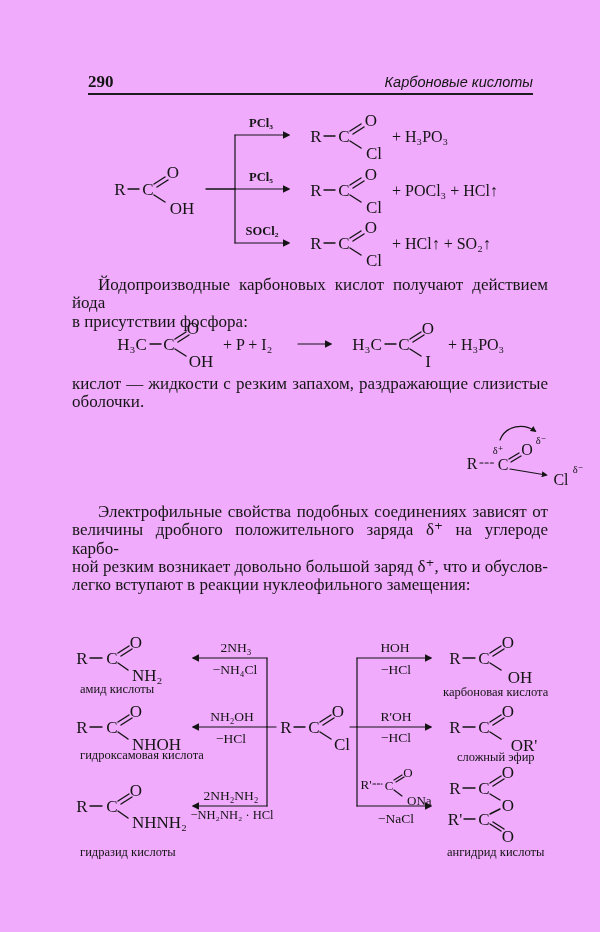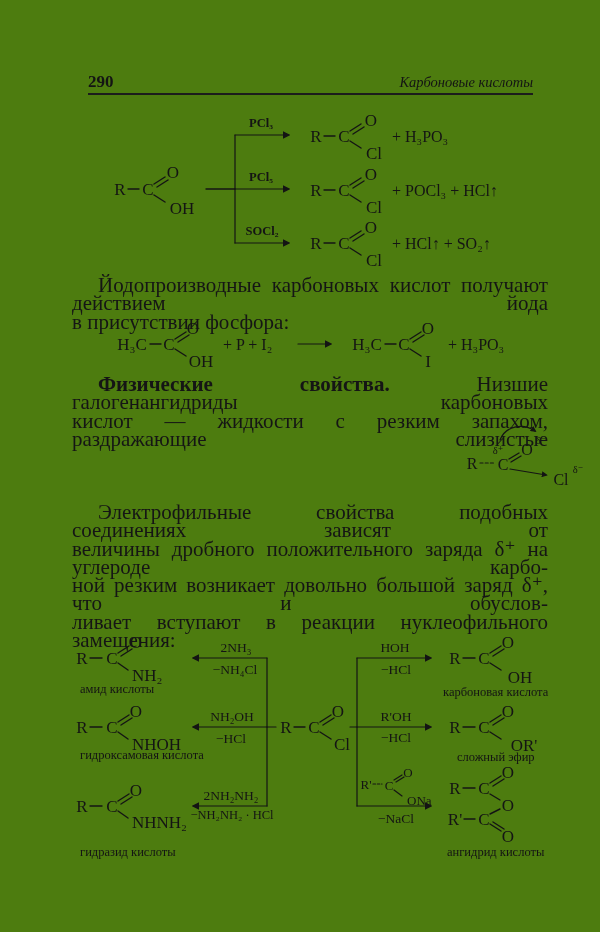--- a/index.html
+++ b/index.html
@@ -1,23 +1,23 @@
 <!DOCTYPE html>
 <html><head>
 <meta charset="utf-8">
 <style>
   html,body{margin:0;padding:0;background:#ffffff;}
-  .page{position:relative;width:600px;height:932px;background:#4d7c0f;overflow:hidden;
+  .page{position:relative;width:600px;height:932px;background:#f0abfc;overflow:hidden;
         font-family:"Liberation Serif","DejaVu Serif",serif;color:#141414;}
   .abs{position:absolute;}
   .pnum{position:absolute;left:88px;top:72px;font-size:17px;font-weight:bold;}
   .htitle{position:absolute;right:67px;top:74px;font-size:14.5px;font-style:italic;
-          font-family:Liberation Serif, serif;}
+          font-family:Liberation Sans, sans-serif;}
   .rule{position:absolute;left:88px;top:93px;width:445px;height:2px;background:#1c1c1c;}
-  .para{position:absolute;left:72px;width:476px;font-size:21px;line-height:18.3px;color:#151515;}
+  .para{position:absolute;left:72px;width:476px;font-size:17px;line-height:18.3px;color:#151515;}
   .para .ln{text-align:justify;text-align-last:justify;white-space:normal;}
   .para .ln.last{text-align-last:auto;}
   .para .ln.ind{text-indent:26px;}
   .para .ln.tight{letter-spacing:-0.25px;}
   .narrow{width:380px;}
   b.it{font-style:italic;}
   svg text{fill:#141414;text-anchor:middle;dominant-baseline:central;
            font-family:"Liberation Serif","DejaVu Serif",serif;}
   svg text.st{text-anchor:start;}
   .at{font-size:17px;}
@@ -144,22 +144,22 @@
           <line class="bd" x1="355" y1="30" x2="366" y2="23"></line>
       </g>
       <text class="at" x="370" y="16">O</text>
       <line class="bd" x1="352" y1="37" x2="363" y2="44"></line>
       <text class="at" x="370" y="49">I</text>
     </g>
     <text class="bp" x="390" y="32">+ H₃PO₃</text>
   </svg>
 
   <div class="para" style="top:375px">
-    <div class="ln ind"><b>Физические свойства.</b> <span>Низшие галогенангидриды карбоновых</span></div>
     <div class="ln">кислот — жидкости с резким запахом, раздражающие слизистые</div>
+    <div class="ln last">оболочки.</div>
   </div>
 
 
   <svg class="abs" style="left:458px;top:418px" width="140" height="92">
     <path class="bd thin" d="M 42,22 C 48,7 66,5 77,13" marker-end="url(#arrs)"></path>
     <text class="dl" x="40" y="32">δ⁺</text>
     <text class="at16" x="14" y="45">R</text>
     <line class="bd thin" x1="22" y1="45" x2="36" y2="45" stroke-dasharray="3 2.2"></line>
     <text class="at16" x="45" y="46">C</text>
     <g>
@@ -170,21 +170,21 @@
     <text class="dl" x="83" y="22">δ⁻</text>
     <line class="bd thin" x1="52" y1="51" x2="88" y2="57" marker-end="url(#arrs)"></line>
     <text class="at16" x="103" y="61">Cl</text>
     <text class="dl" x="120" y="51">δ⁻</text>
   </svg>
 
   <div class="para" style="top:503px">
     <div class="ln ind">Электрофильные свойства подобных соединениях зависят от</div>
     <div class="ln">величины дробного положительного заряда δ⁺ на углероде карбо-</div>
     <div class="ln">ной резким возникает довольно большой заряд δ⁺, что и обуслов-</div>
-    <div class="ln last">ливает вступают в реакции нуклеофильного замещения:</div>
+    <div class="ln last">легко вступают в реакции нуклеофильного замещения:</div>
   </div>
 
   <svg class="abs" style="left:55px;top:632px" width="540" height="250">
 
     <line class="bd thin" x1="212" y1="26" x2="212" y2="174"></line>
     <line class="bd thin" x1="302" y1="26" x2="302" y2="174"></line>
 
     <line class="bd thin" x1="212" y1="26" x2="139" y2="26" marker-end="url(#arr)"></line>
     <line class="bd thin" x1="212" y1="95" x2="139" y2="95" marker-end="url(#arr)"></line>
     <line class="bd thin" x1="212" y1="174" x2="139" y2="174" marker-end="url(#arr)"></line>

